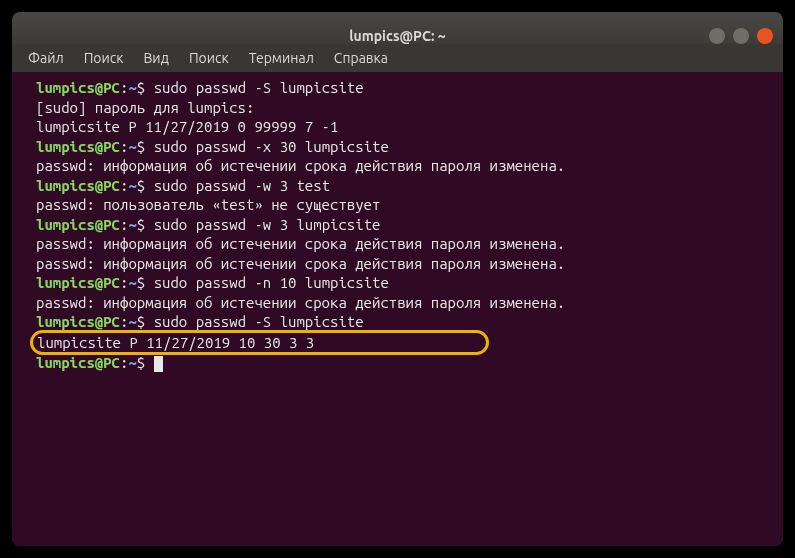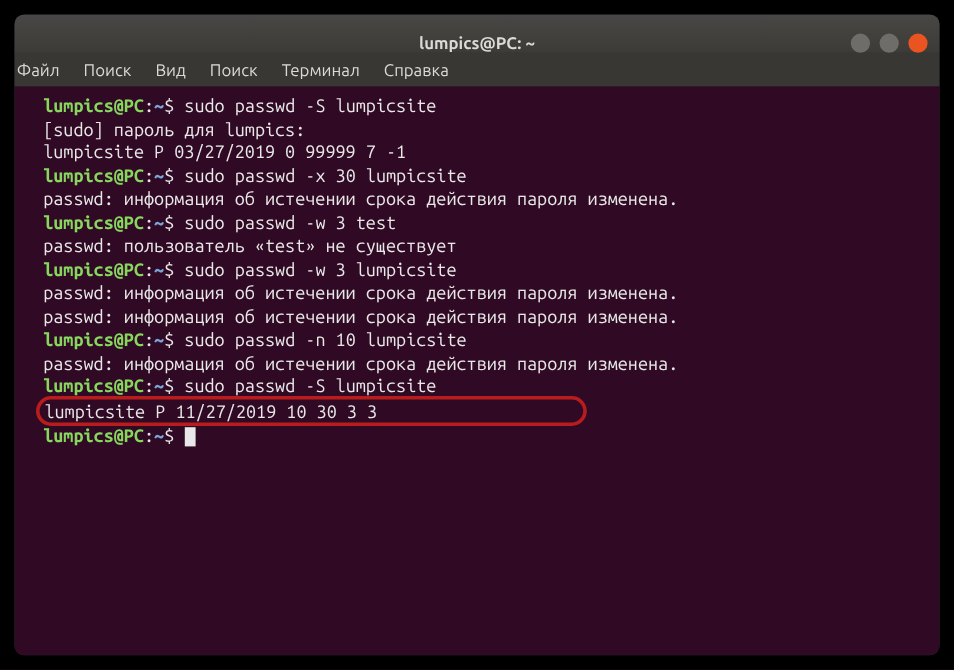--- a/index.html
+++ b/index.html
@@ -50,21 +50,21 @@
       cursor: pointer;
     }
     .btn-min { background: #6e6d68; }
     .btn-max { background: #6e6d68; }
     .btn-close { background: #e95420; }
     .menubar {
       background: #383734;
       height: 28px;
       display: flex;
       align-items: center;
-      padding: 0 2px;
+      padding: 0 16px;
       gap: 20px;
       font-family: "Ubuntu", sans-serif;
       font-size: 14px;
       color: #dcdad6;
     }
     .menu-item { cursor: pointer; }
     .terminal-body {
       background: #300a24;
       padding: 6px 24px;
       height: calc(100% - 60px);
@@ -73,21 +73,21 @@
       color: #e8e8e8;
       overflow: hidden;
     }
     .line { white-space: pre; font-family: "Ubuntu Mono", "DejaVu Sans Mono", monospace; }
     .prompt { color: #87d75f; font-weight: bold; }
     .colon { color: #e8e8e8; }
     .path { color: #7aa6da; font-weight: bold; }
     .dollar { color: #e8e8e8; }
     .cmd { color: #e8e8e8; }
     .highlight-box {
-      border: 3px solid #b91c1c;
+      border: 3px solid #eab308;
       border-radius: 14px;
       padding: 0 4px;
       margin: -2px -6px;
       display: inline-block;
       position: relative;
     }
     .highlight-wrap {
       position: relative;
     }
     .cursor {
@@ -114,21 +114,21 @@
     <span class="menu-item">Файл</span>
     <span class="menu-item">Поиск</span>
     <span class="menu-item">Вид</span>
     <span class="menu-item">Поиск</span>
     <span class="menu-item">Терминал</span>
     <span class="menu-item">Справка</span>
   </div>
   <div class="terminal-body" id="term">
       <div class="line"><span class="prompt">lumpics@PC</span><span class="colon">:</span><span class="path">~</span><span class="dollar">$ </span><span class="cmd">sudo passwd -S lumpicsite</span></div>
       <div class="line"><span class="cmd">[sudo] пароль для lumpics:</span></div>
-      <div class="line"><span class="cmd">lumpicsite P 03/27/2019 0 99999 7 -1</span></div>
+      <div class="line"><span class="cmd">lumpicsite P 11/27/2019 0 99999 7 -1</span></div>
       <div class="line"><span class="prompt">lumpics@PC</span><span class="colon">:</span><span class="path">~</span><span class="dollar">$ </span><span class="cmd">sudo passwd -x 30 lumpicsite</span></div>
       <div class="line"><span class="cmd">passwd: информация об истечении срока действия пароля изменена.</span></div>
       <div class="line"><span class="prompt">lumpics@PC</span><span class="colon">:</span><span class="path">~</span><span class="dollar">$ </span><span class="cmd">sudo passwd -w 3 test</span></div>
       <div class="line"><span class="cmd">passwd: пользователь «test» не существует</span></div>
       <div class="line"><span class="prompt">lumpics@PC</span><span class="colon">:</span><span class="path">~</span><span class="dollar">$ </span><span class="cmd">sudo passwd -w 3 lumpicsite</span></div>
       <div class="line"><span class="cmd">passwd: информация об истечении срока действия пароля изменена.</span></div>
       <div class="line"><span class="cmd">passwd: информация об истечении срока действия пароля изменена.</span></div>
       <div class="line"><span class="prompt">lumpics@PC</span><span class="colon">:</span><span class="path">~</span><span class="dollar">$ </span><span class="cmd">sudo passwd -n 10 lumpicsite</span></div>
       <div class="line"><span class="cmd">passwd: информация об истечении срока действия пароля изменена.</span></div>
       <div class="line"><span class="prompt">lumpics@PC</span><span class="colon">:</span><span class="path">~</span><span class="dollar">$ </span><span class="cmd">sudo passwd -S lumpicsite</span></div>

